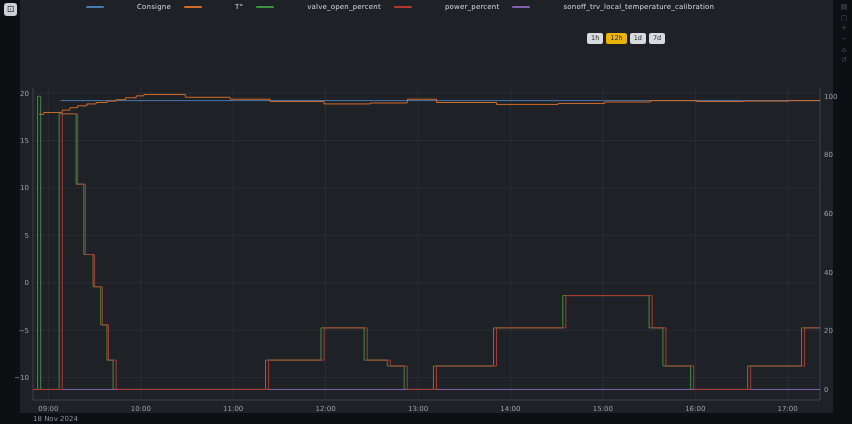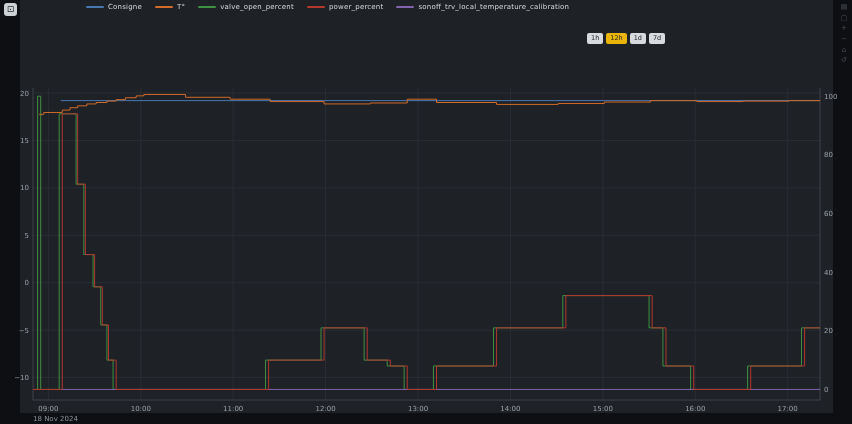--- a/index.html
+++ b/index.html
@@ -3,21 +3,21 @@
 <meta charset="utf-8">
 <style>
   html,body{margin:0;padding:0;background:#0d0f13;width:852px;height:424px;overflow:hidden;
     font-family:"DejaVu Sans",sans-serif;-webkit-font-smoothing:antialiased;}
   #stage{position:relative;width:852px;height:424px;}
   .panel{position:absolute;left:20px;top:0;width:813px;height:413px;background:#1e2126;}
   svg{position:absolute;left:0;top:0;}
   .legend{position:absolute;left:86px;top:3px;display:flex;align-items:center;gap:13px;z-index:5;}
   .legend-item{display:flex;align-items:center;gap:4px;cursor:pointer;}
   .legend-swatch{display:inline-block;width:18px;height:2px;border-radius:1px;}
-  .legend-label{font-size:7px;color:#d6d9dc;letter-spacing:.2px;white-space:nowrap;}
+  .legend-label{font-size:7px;color:#d6d9dc;letter-spacing:.2px;white-space:nowrap;margin-left:29px;}
   .expand-btn{position:absolute;left:4px;top:3px;width:13px;height:13px;background:#ccd1d5;
     border-radius:3px;display:flex;align-items:center;justify-content:center;
     font-size:9px;color:#2a2e32;cursor:pointer;z-index:6;line-height:1;}
   .range-buttons{position:absolute;left:587px;top:33px;display:flex;gap:3px;z-index:5;}
   .range-btn{background:#d7dbde;color:#23262a;border:none;border-radius:2px;font-size:6.5px;
     font-family:"DejaVu Sans",sans-serif;padding:2px 4px;line-height:1.1;cursor:pointer;}
   .range-btn.active{background:#eab308;}
   .modebar{position:absolute;left:839px;top:4px;display:flex;flex-direction:column;gap:3px;
     z-index:5;align-items:center;}
   .modebar-btn{color:#4b5056;font-size:7px;line-height:1.1;cursor:pointer;width:10px;text-align:center;}

